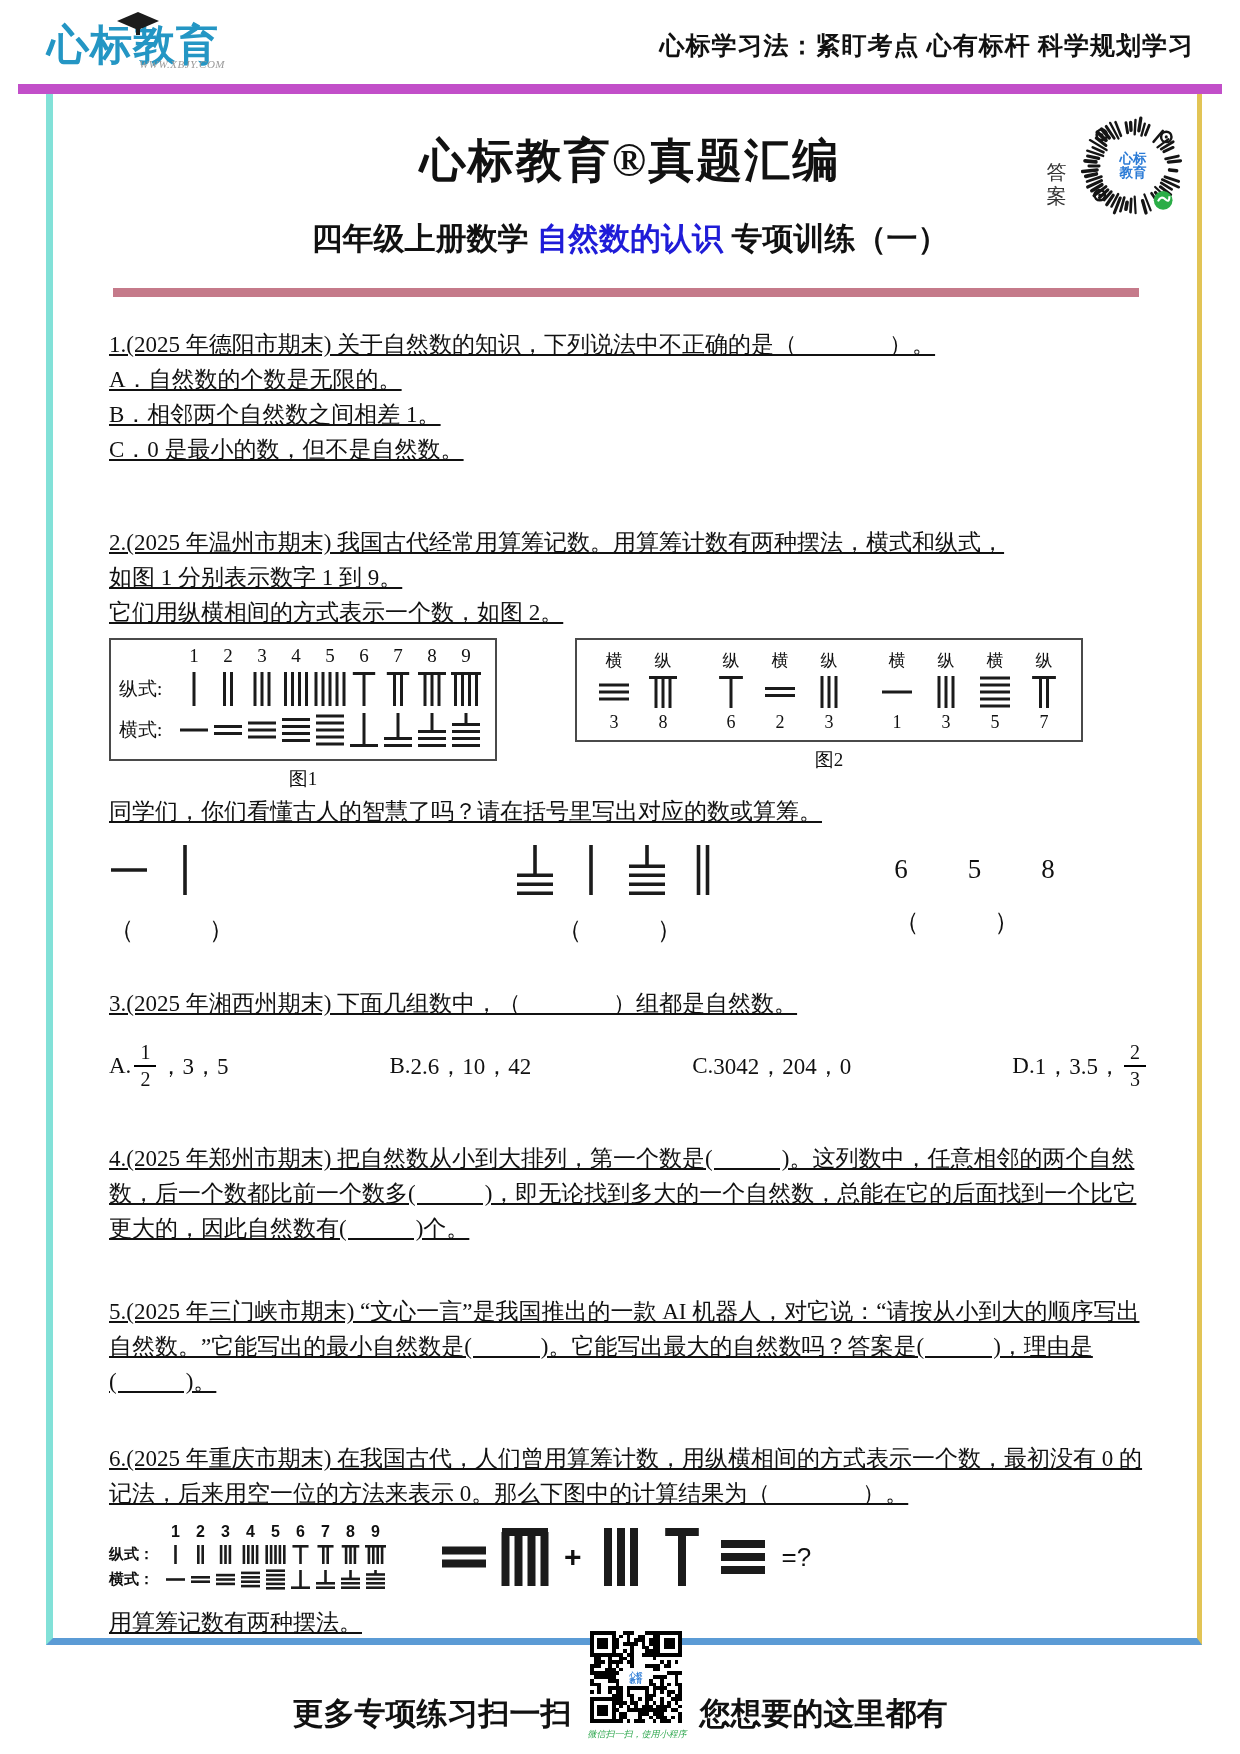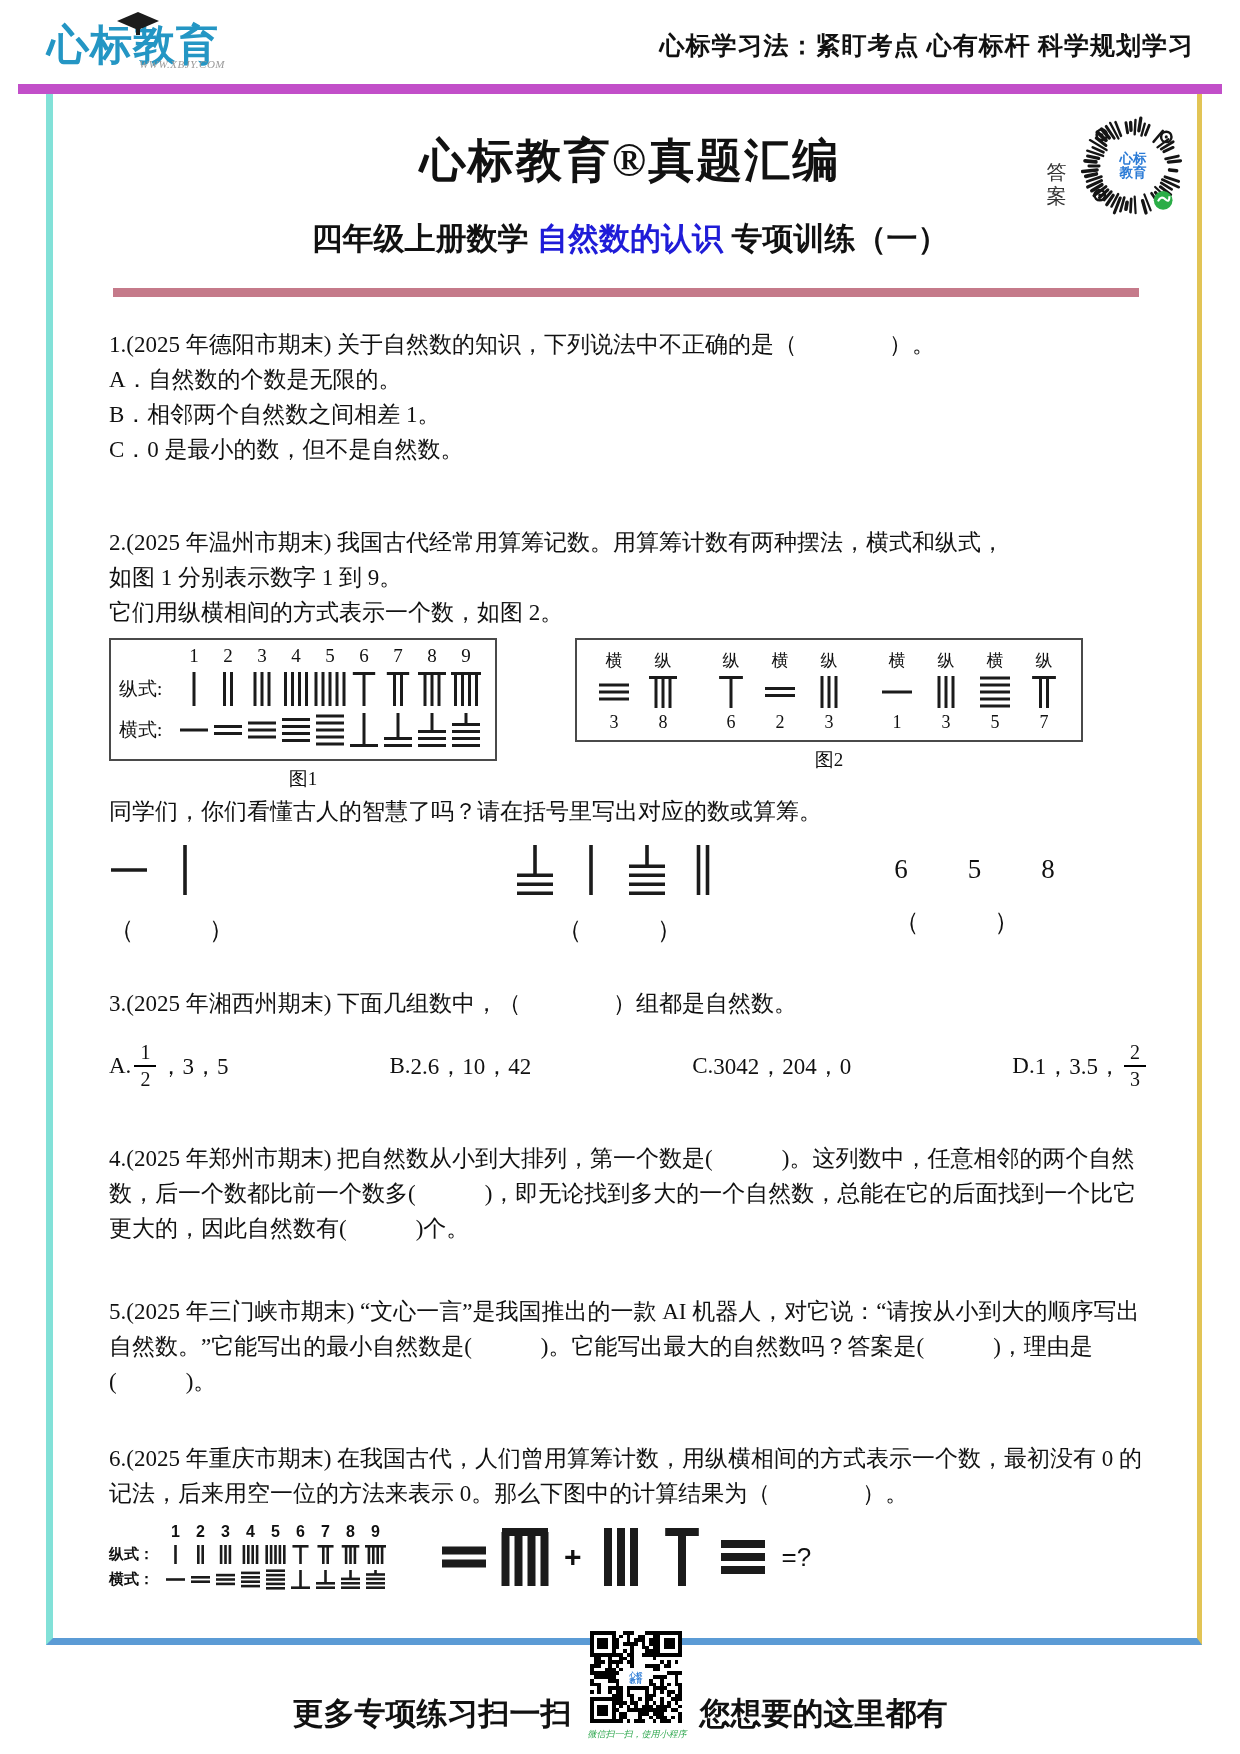--- a/index.html
+++ b/index.html
@@ -25,21 +25,21 @@
   .answer-block { position:absolute; top:20px; right:12px; display:flex; align-items:center; gap:10px; }
   .ans-label { writing-mode:vertical-rl; font-size:20px; letter-spacing:22px; color:#333; }
   .title { text-align:center; font-size:46px; font-weight:600; letter-spacing:2px; margin:22px 0 0; }
   .subtitle { text-align:center; font-size:31px; font-weight:bold; margin:26px 0 0; font-family:"Liberation Sans","DejaVu Sans",sans-serif; }
   .subtitle .hl { color:#1f1cd8; }
   .rose-rule { height:9px; background:#c57a8a; margin:28px 12px 30px 4px; }
   
   .q { margin:0 0 46px; }
   .q1 { margin-bottom:58px; } .q2 { margin-bottom:40px; } .q3 { margin-bottom:50px; }
   .q4 { margin-bottom:48px; } .q5 { margin-bottom:42px; } .q6 { margin-bottom:12px; }
-  .stem, .opt-line { font-size:23px; line-height:35px; margin:0; }
+  .stem, .opt-line { font-size:23px; line-height:35px; margin:0;text-decoration:underline; }
   
   .figs { display:flex; align-items:flex-start; gap:78px; margin:8px 0 2px; }
   .figwrap { text-align:center; }
   .figbox { border:2px solid #4a4a4a; background:#fff; }
   #fig1 { display:grid; grid-template-columns:58px repeat(9,34px); row-gap:3px; padding:5px 12px 10px 8px; justify-items:center; align-items:center; }
   .f1-digit { font-size:19px; }
   .f1-label { font-size:19px; justify-self:start; white-space:nowrap; }
   #fig2 { display:flex; align-items:flex-start; gap:34px; padding:9px 20px 7px; }
   .f2group { display:flex; gap:15px; }
   .f2col { display:flex; flex-direction:column; align-items:center; gap:2px; }
@@ -718,20 +718,21 @@
                 <svg width="48" height="62" viewBox="0 0 48 62">
                   <line x1="2" y1="18" x2="46" y2="18" stroke="#1b1b1b" stroke-width="8"></line>
                   <line x1="2" y1="31" x2="46" y2="31" stroke="#1b1b1b" stroke-width="8"></line>
                   <line x1="2" y1="44" x2="46" y2="44" stroke="#1b1b1b" stroke-width="8"></line>
                 </svg>
               </span>
             </div>
           <span class="eq-res">=?</span>
         </div>
       </div>
+      <p class="stem q6-note">用算筹记数有两种摆法。</p>
 
     </section>
   </main>
 
   <div class="footer">
     <span class="f-text">更多专项练习扫一扫</span>
     <div class="footer-qr">
       <div id="grid-qr"><svg width="92" height="92" viewBox="0 0 100 100" shape-rendering="crispEdges">
             <rect width="100" height="100" fill="#fff"></rect>
             <rect x="36" y="0" width="4" height="4" fill="#000"></rect>

